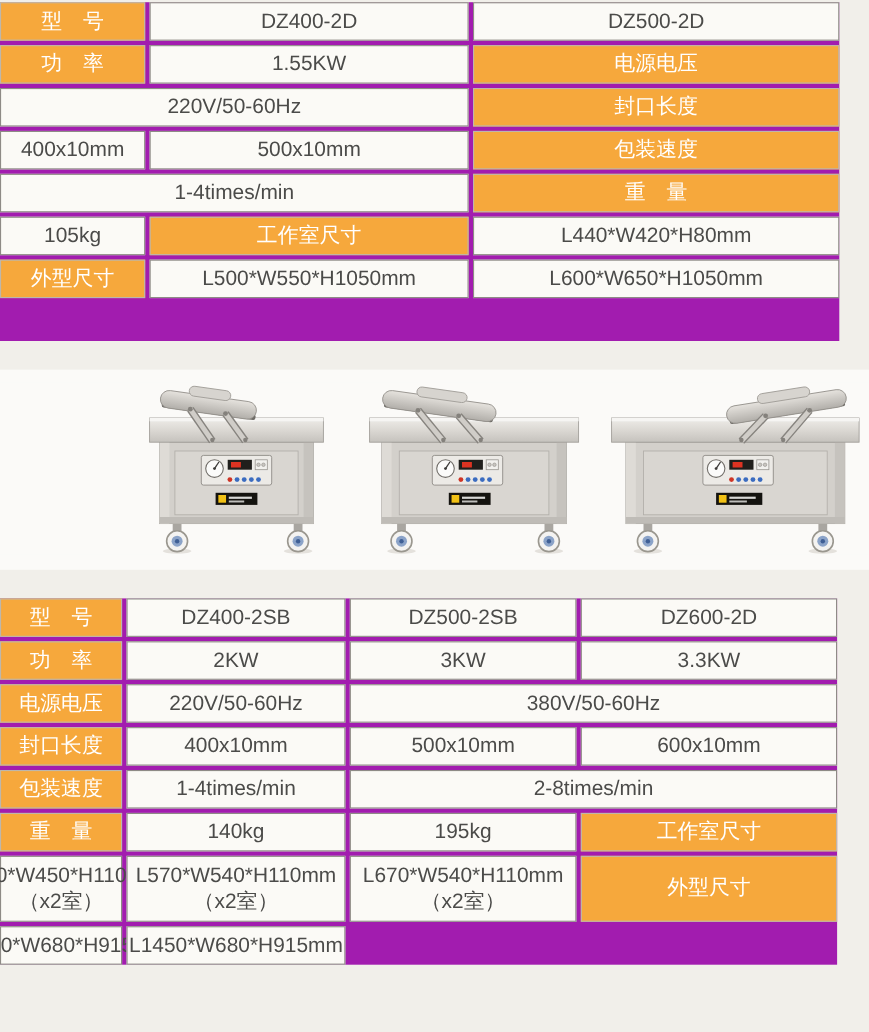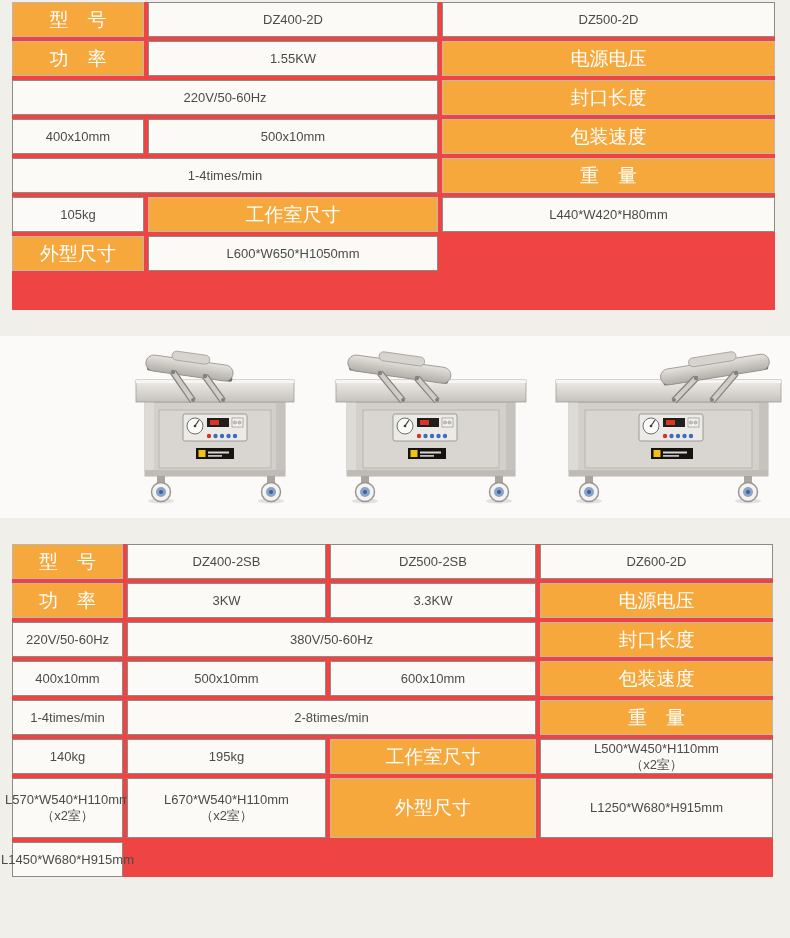--- a/index.html
+++ b/index.html
@@ -3,43 +3,42 @@
 <meta charset="utf-8">
 <style>
   html,body{margin:0;padding:0;}
   .page{
     width:790px;height:938px;background:#F1EFEA;overflow:hidden;
     font-family:"Liberation Sans","DejaVu Sans",sans-serif;
     position:relative;
   }
   
   .spec-table{
-    display:grid;gap:4px;background:#ef4444;
-    margin-left:12px;
+    display:grid;gap:4px;background:#a21caf;
   }
   .spec-table.top{
     margin-top:2px;width:763px;
     grid-template-columns:132px 290px 1fr;
     grid-template-rows:repeat(8,35px);
   }
   .spec-table.bottom{
     margin-top:40px;width:761px;
     grid-template-columns:111px 199px 206px 1fr;
     grid-template-rows:repeat(6,35px) 60px 35px;
   }
   .cell{
     display:flex;align-items:center;justify-content:center;
     text-align:center;white-space:pre-line;line-height:1.22;
   }
   .cell.label{
     background:#F6A83C;color:#FFFFFF;font-size:19px;
     border:1px solid #BDB7AC;
   }
   .cell.value{
-    background:#FBFAF6;color:#4B4B49;font-size:13px;
+    background:#FBFAF6;color:#4B4B49;font-size:19px;
     border:1px solid #8E8B86;
   }
   .span2{grid-column:span 2;}
   
   .machines{
     margin-top:38px;height:156px;background:#FBFAF8;
     display:flex;align-items:flex-end;padding-left:135px;
     box-shadow:0 -12px 0 0 #FBFAF8, 0 14px 0 0 #FBFAF8;
   }
   .machines svg{display:block;}
@@ -68,20 +67,21 @@
   <div class="cell label">包装速度</div>
   <div class="cell value span2">1-4times/min</div>
 
   <div class="cell label">重　量</div>
   <div class="cell value">105kg</div>
 
   <div class="cell label">工作室尺寸</div>
   <div class="cell value">L440*W420*H80mm</div>
 
   <div class="cell label">外型尺寸</div>
+  <div class="cell value">L500*W550*H1050mm</div>
   <div class="cell value">L600*W650*H1050mm</div>
 </div>
 
 <div class="machines">
 
   <svg class="m1" width="160" height="156" viewBox="0 0 160 156">
     <defs>
       <linearGradient id="steel" x1="0" y1="0" x2="0" y2="1">
         <stop offset="0" stop-color="#EFEDE9"></stop>
             <stop offset="0.55" stop-color="#D9D6D1"></stop>
@@ -277,20 +277,21 @@
   </svg>
 </div>
 
 <div class="spec-table bottom">
   <div class="cell label">型　号</div>
   <div class="cell value">DZ400-2SB</div>
   <div class="cell value">DZ500-2SB</div>
   <div class="cell value">DZ600-2D</div>
 
   <div class="cell label">功　率</div>
+  <div class="cell value">2KW</div>
   <div class="cell value">3KW</div>
   <div class="cell value">3.3KW</div>
 
   <div class="cell label">电源电压</div>
   <div class="cell value">220V/50-60Hz</div>
   <div class="cell value span2">380V/50-60Hz</div>
 
   <div class="cell label">封口长度</div>
   <div class="cell value">400x10mm</div>
   <div class="cell value">500x10mm</div>

